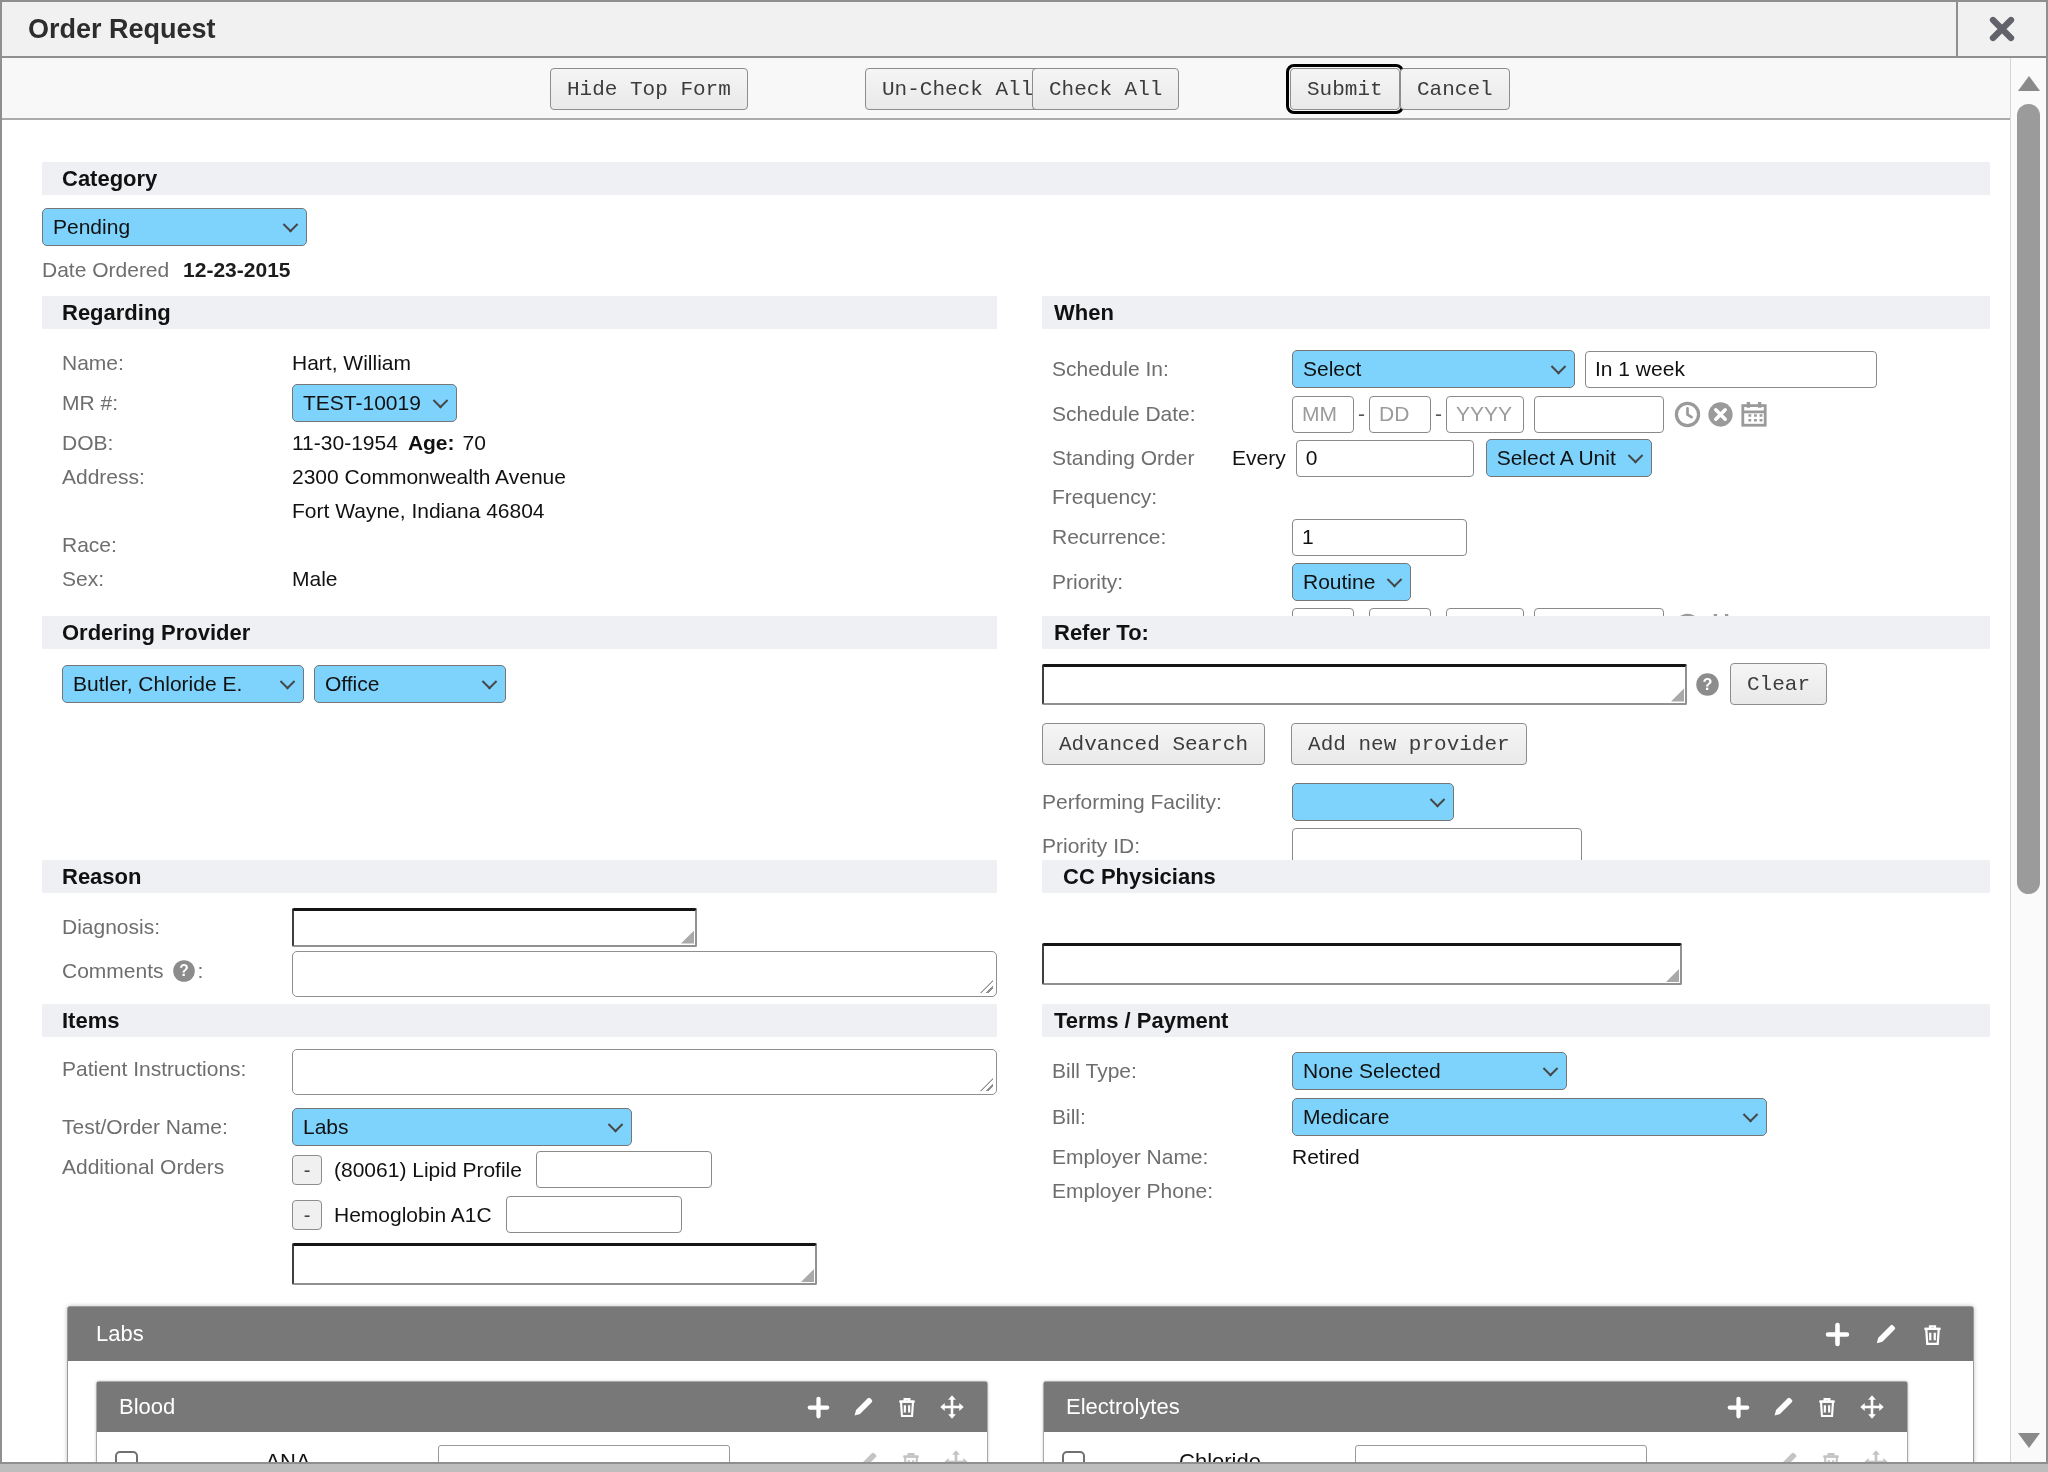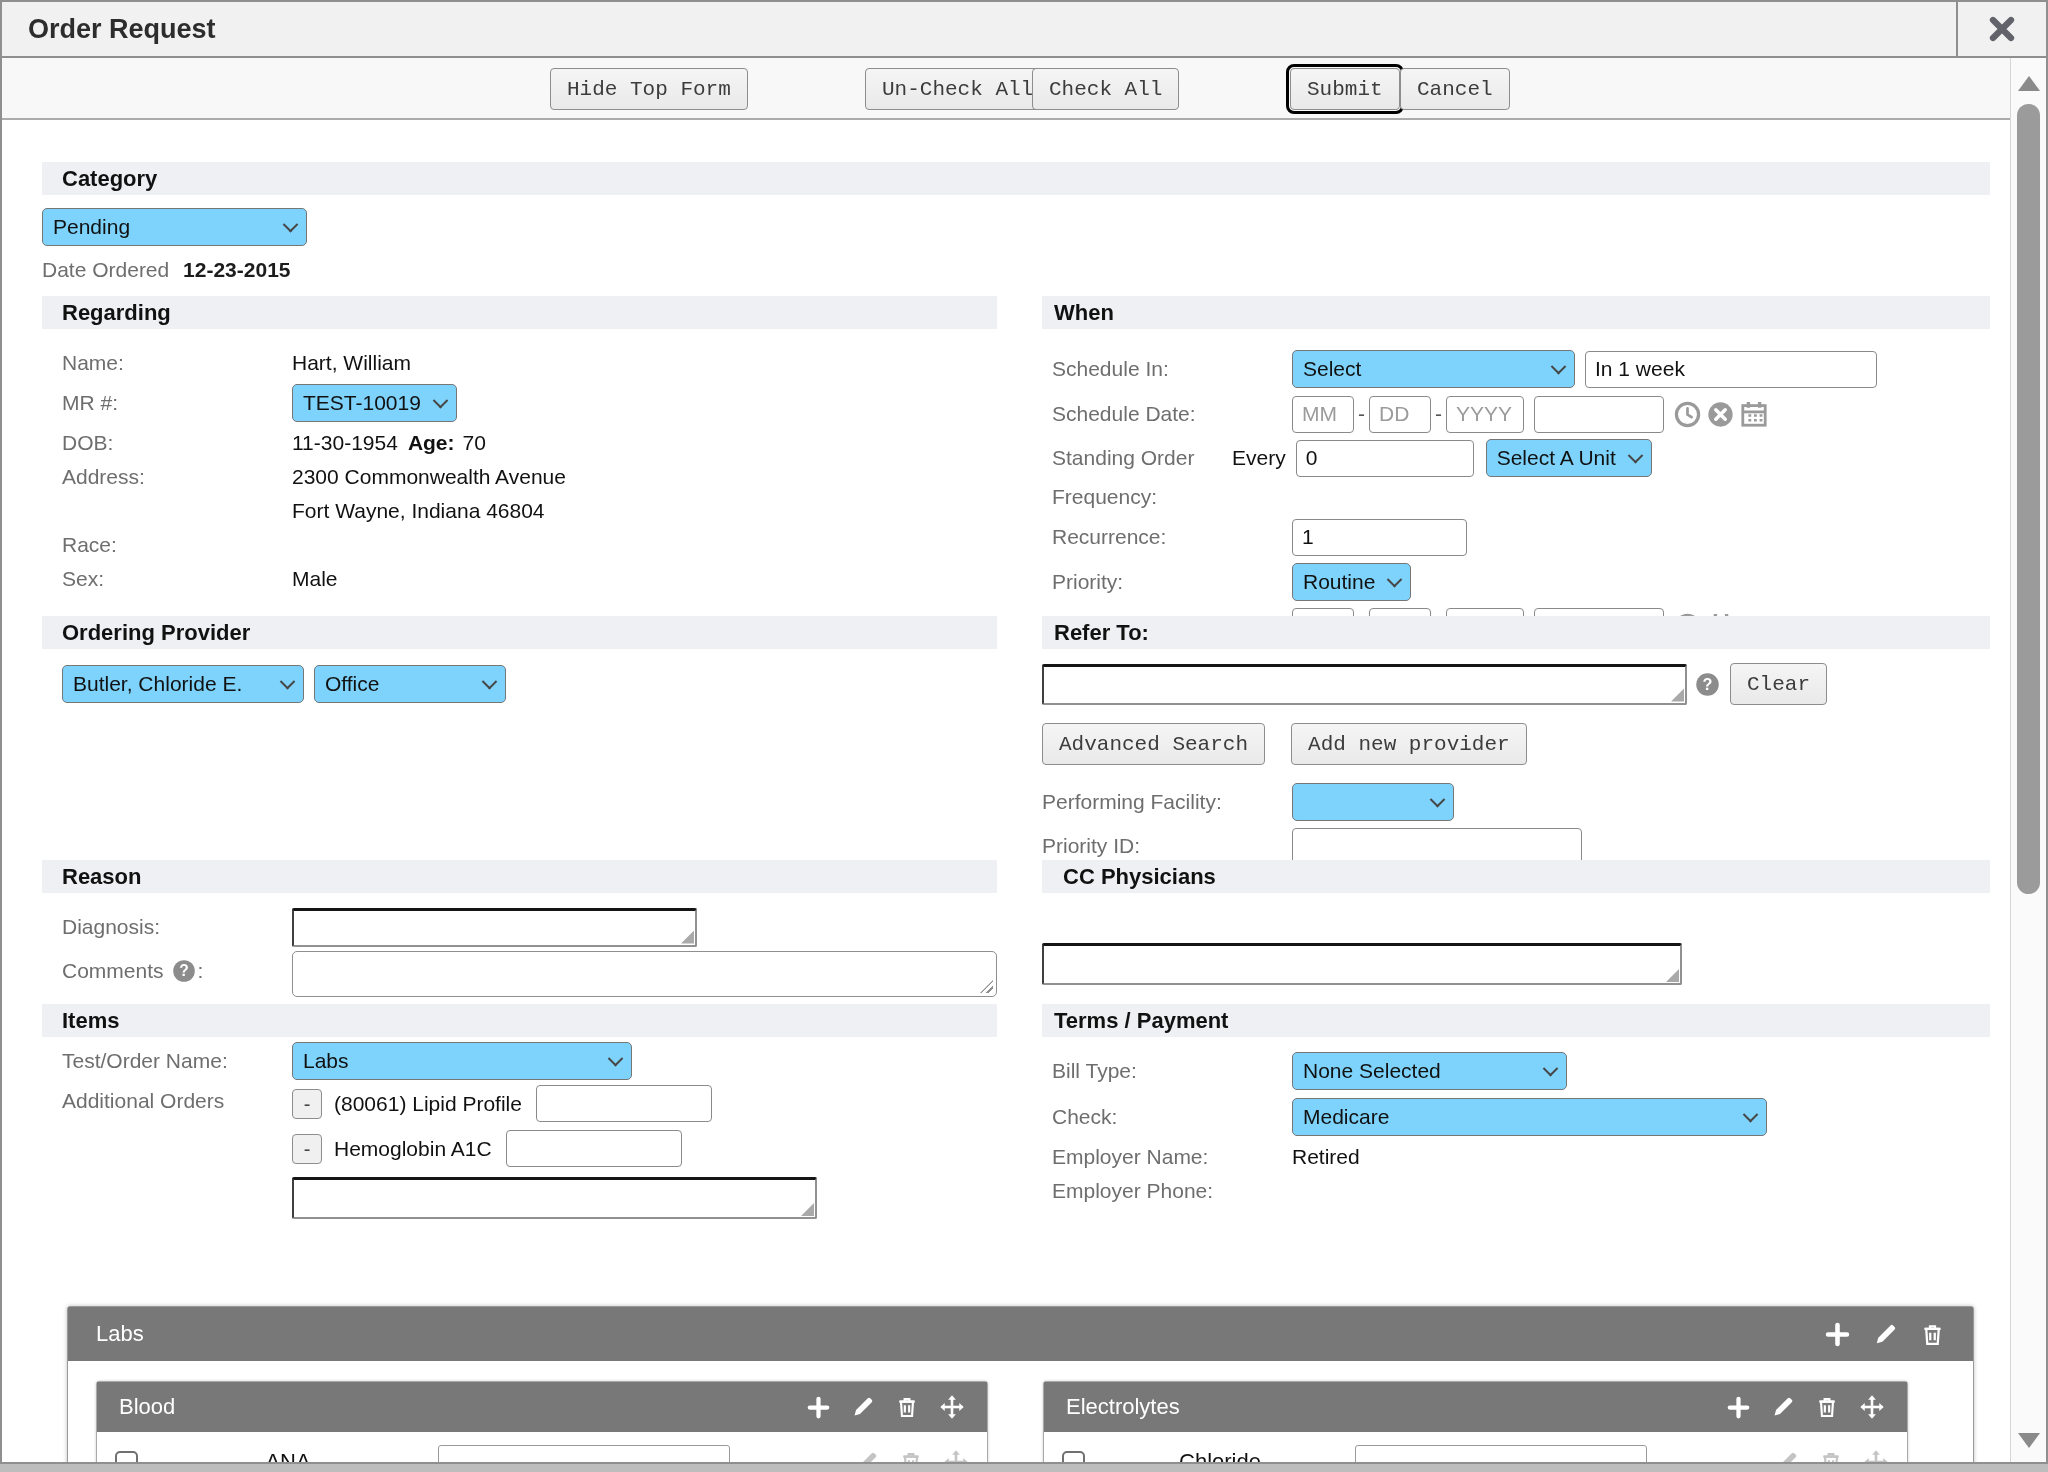--- a/index.html
+++ b/index.html
@@ -321,20 +321,24 @@
 
         <div class="sec" style="left:1040px; top:740px; width:948px;">
           <div class="band" style="padding-left:21px;">CC Physicians</div>
           <div style="margin-top:50px;">
             <span class="combo" style="display:block; width:640px; height:42px;"></span>
           </div>
         </div>
 
         <div class="sec" style="left:40px; top:884px; width:955px;">
           <div class="band">Items</div>
+          <div class="frow" style="margin-top:12px; align-items:flex-start; min-height:54px;">
+            <span class="flabel" style="margin-top:8px;">Patient Instructions:</span>
+            <span class="tarea" style="width:710px; height:46px;"></span>
+          </div>
           <div class="frow" style="min-height:44px;">
             <span class="flabel">Test/Order Name:</span>
             <span class="select" style="width:340px;">
               <span>Labs</span>
               <span class="chev"></span>
             </span>
           </div>
           <div class="frow" style="align-items:flex-start;">
             <span class="flabel" style="margin-top:4px;">Additional Orders</span>
             <span style="display:flex; flex-direction:column;">
@@ -356,21 +360,21 @@
         <div class="sec" style="left:1040px; top:884px; width:948px;">
           <div class="band" style="padding-left:12px;">Terms / Payment</div>
           <div class="frow" style="padding-left:10px; margin-top:12px; min-height:44px;">
             <span class="flabel-r">Bill Type:</span>
             <span class="select" style="width:275px;">
               <span>None Selected</span>
               <span class="chev"></span>
             </span>
           </div>
           <div class="frow" style="padding-left:10px; min-height:44px;">
-            <span class="flabel-r">Check:</span>
+            <span class="flabel-r">Bill:</span>
             <span class="select" style="width:475px;">
               <span>Medicare</span>
               <span class="chev"></span>
             </span>
           </div>
           <div class="frow" style="padding-left:10px;">
             <span class="flabel-r">Employer Name:</span>
             <span class="fval">Retired</span>
           </div>
           <div class="frow" style="padding-left:10px;">

